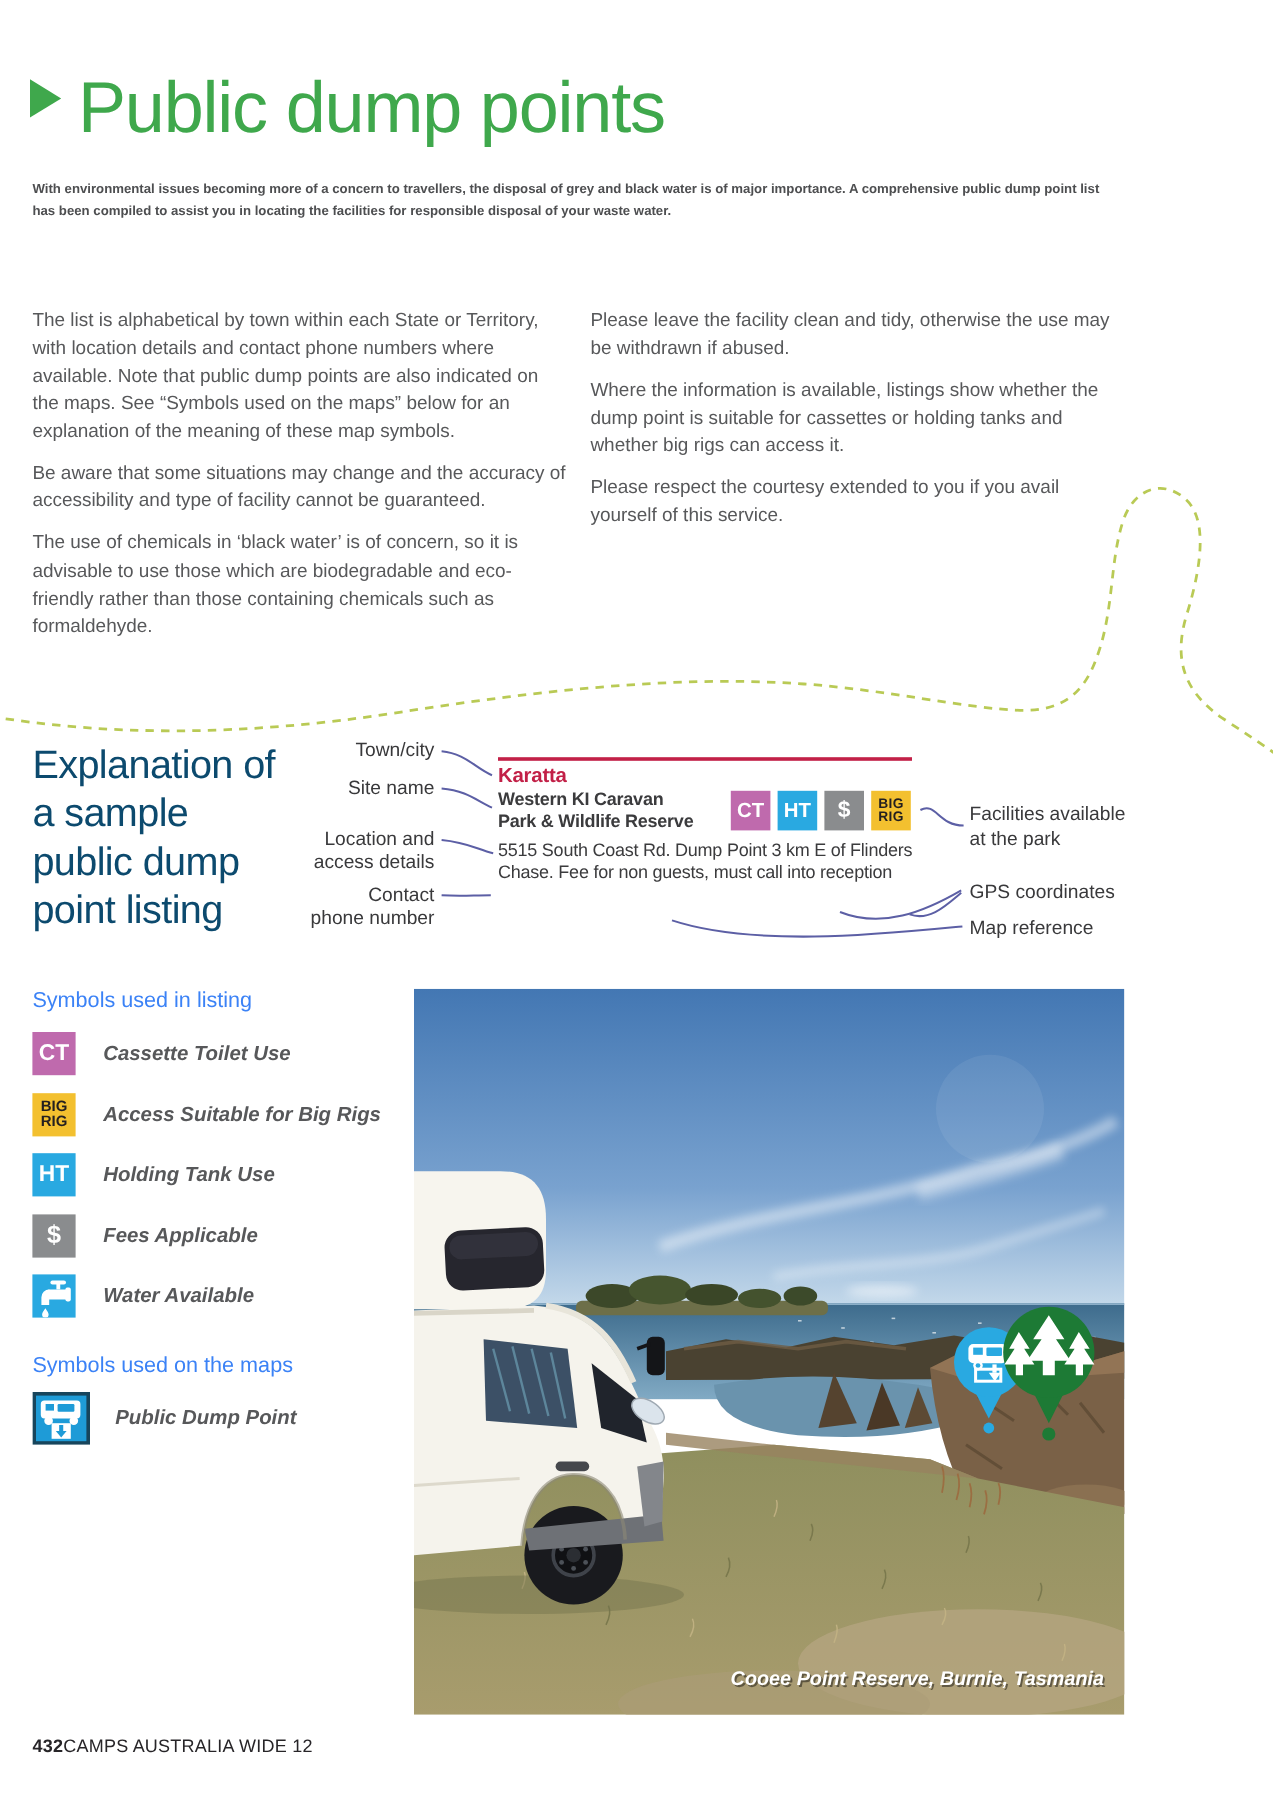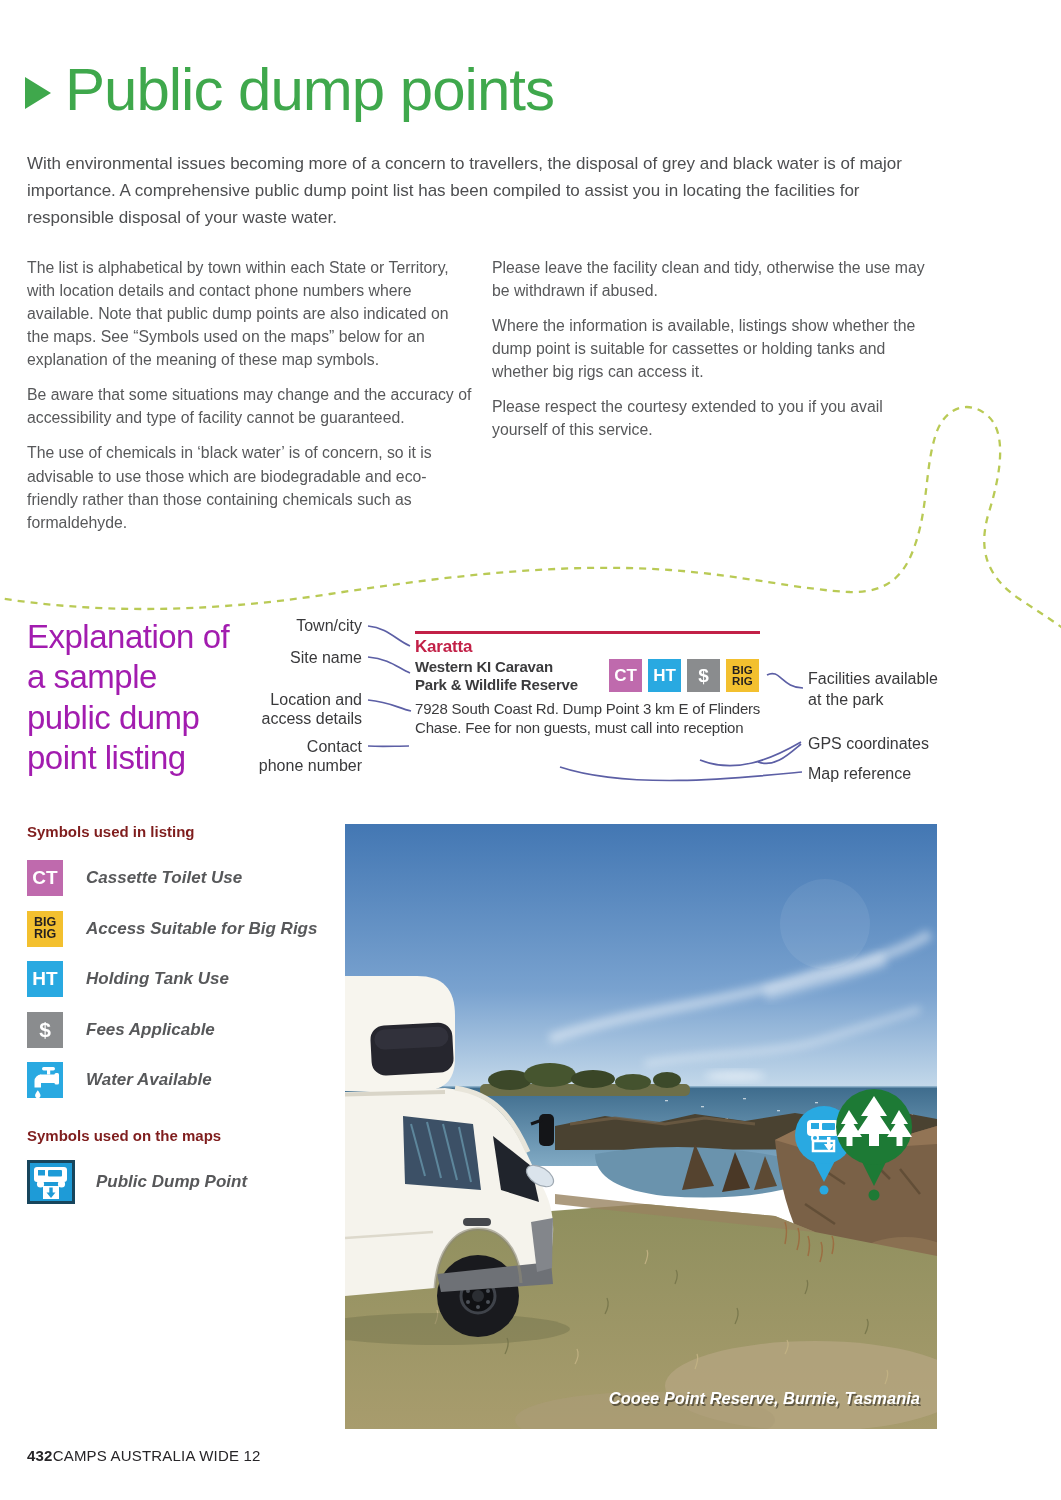--- a/index.html
+++ b/index.html
@@ -1,48 +1,48 @@
 <!DOCTYPE html>
 <html><head>
 <meta charset="utf-8">
 <style>
   html,body { margin:0; padding:0; background:#ffffff; }
   .page {
     position:relative; width:1061px; height:1500px; background:#ffffff;
     overflow:hidden; font-family:"Liberation Sans", sans-serif; color:#57585a;
   }
   
-  .title-row { position:absolute; left:25px; top:60px; display:flex; align-items:center; gap:14px; }
+  .title-row { position:absolute; left:25px; top:60px; display:flex; align-items:flex-start; gap:14px; }
   .title-arrow { width:0; height:0; border-left:26px solid #3fa84c; border-top:16px solid transparent; border-bottom:16px solid transparent; margin-top:6px; }
   .page-title { font-size:60px; font-weight:300; color:#3fa84c; letter-spacing:-1px; line-height:1; }
   
-  .intro { position:absolute; left:27px; top:150px; width:905px; font-size:17px; font-weight:normal; color:#4d4e50; line-height:1.6; }
+  .intro { position:absolute; left:27px; top:150px; width:905px; font-size:11px; font-weight:bold; color:#4d4e50; line-height:1.6; }
   .col { position:absolute; top:256px; font-size:15.8px; line-height:1.46; color:#57585a; }
   .col p { margin:0 0 12px 0; }
   .col-left { left:27px; width:447px; }
   .col-right { left:492px; width:437px; }
   
-  .explain-heading { position:absolute; left:27px; top:617px; width:205px; font-size:33px; line-height:1.22; color:#a21caf; letter-spacing:-0.5px; }
+  .explain-heading { position:absolute; left:27px; top:617px; width:205px; font-size:33px; line-height:1.22; color:#0c4a6e; letter-spacing:-0.5px; }
   .ann { position:absolute; font-size:16px; color:#39393b; line-height:1.18; }
   .ann-left { left:200px; width:162px; text-align:right; }
   .ann-right { left:808px; width:160px; text-align:left; }
   .ann-town { top:617px; } .ann-site { top:649px; } .ann-loc { top:691px; } .ann-contact { top:738px; }
   .ann-fac { top:668px; line-height:1.32; } .ann-gps { top:735px; } .ann-mapref { top:765px; }
   .listing-rule { position:absolute; left:415px; top:631px; width:345px; height:3px; background:#c22047; }
   .listing-town { position:absolute; left:415px; top:637px; font-size:17px; font-weight:bold; color:#c22047; letter-spacing:-0.2px; }
   .listing-site { position:absolute; left:415px; top:658px; width:200px; font-size:15px; font-weight:bold; color:#3b3b3d; line-height:1.17; letter-spacing:-0.2px; }
   .listing-badges { position:absolute; left:609px; top:659px; display:flex; gap:6px; }
   .lbadge { width:33px; height:33px; display:flex; align-items:center; justify-content:center; font-weight:bold; color:#fff; font-size:17px; }
   .lbadge-ct { background:#bf6aad; } .lbadge-ht { background:#29a9e1; } .lbadge-fees { background:#8a8c8e; font-size:19px; }
   .lbadge-big { background:#f3c02f; color:#231f20; flex-direction:column; font-size:11.5px; line-height:0.95; letter-spacing:0.2px; }
   .listing-loc { position:absolute; left:415px; top:699px; width:352px; font-size:15px; color:#3b3b3d; line-height:1.28; letter-spacing:-0.2px; }
   .listing-phone-row { position:absolute; left:415px; top:739px; width:360px; font-size:14.8px; color:#3b3b3d; display:flex; letter-spacing:-0.2px; }
   .lp-phone { width:100px; } .lp-map { width:97px; color:#c22047; font-weight:bold; } .lp-lat { width:86px; } .lp-lon { flex:1; }
   
-  .sym-heading { position:absolute; left:27px; font-size:15px; font-weight:bold; color:#7f1d1d; }
+  .sym-heading { position:absolute; left:27px; font-size:18px; font-weight:normal; color:#3b82f6; }
   .sym-heading-listing { top:823px; } .sym-heading-maps { top:1127px; }
   .sym-rows { position:absolute; left:27px; top:860px; display:flex; flex-direction:column; gap:14.5px; }
   .sym-row { display:flex; align-items:center; gap:23px; }
   .sbadge { width:36px; height:36px; display:flex; align-items:center; justify-content:center; font-weight:bold; color:#fff; font-size:19px; flex:0 0 auto; }
   .sbadge-ct { background:#bf6aad; } .sbadge-ht { background:#29a9e1; } .sbadge-fees { background:#8a8c8e; font-size:21px; }
   .sbadge-big { background:#f3c02f; color:#231f20; flex-direction:column; font-size:12.5px; line-height:0.95; }
   .sbadge-water { background:#29a9e1; }
   .sym-label { font-size:17px; font-weight:bold; font-style:italic; color:#57585a; }
   .maps-row { position:absolute; left:27px; top:1160px; display:flex; align-items:center; gap:21px; }
   .map-symbol { width:48px; height:44px; flex:0 0 auto; }
@@ -102,21 +102,21 @@
   </div>
   <div class="listing-badges">
     <div class="lbadge lbadge-ct">CT</div>
     <div class="lbadge lbadge-ht">HT</div>
     <div class="lbadge lbadge-fees">$</div>
     <div class="lbadge lbadge-big">
       <span>BIG</span>
       <span>RIG</span>
     </div>
   </div>
-  <div class="listing-loc">7928 South Coast Rd. Dump Point 3 km E of Flinders Chase. Fee for non guests, must call into reception</div>
+  <div class="listing-loc">5515 South Coast Rd. Dump Point 3 km E of Flinders Chase. Fee for non guests, must call into reception</div>
 
   <div class="ann ann-right ann-fac">
     <div>Facilities available</div>
     <div>at the park</div>
   </div>
   <div class="ann ann-right ann-gps">
     <div>GPS coordinates</div>
   </div>
   <div class="ann ann-right ann-mapref">
     <div>Map reference</div>

